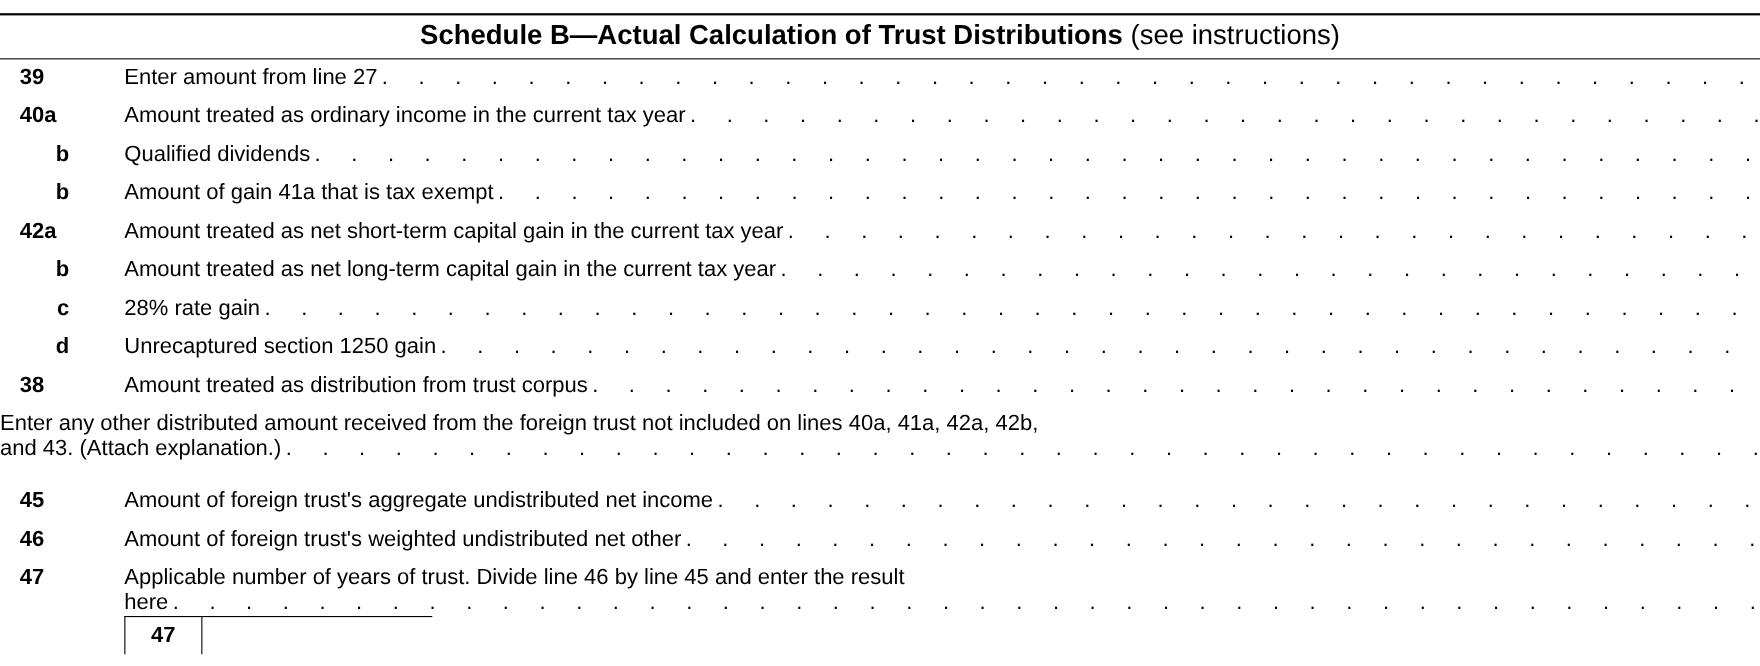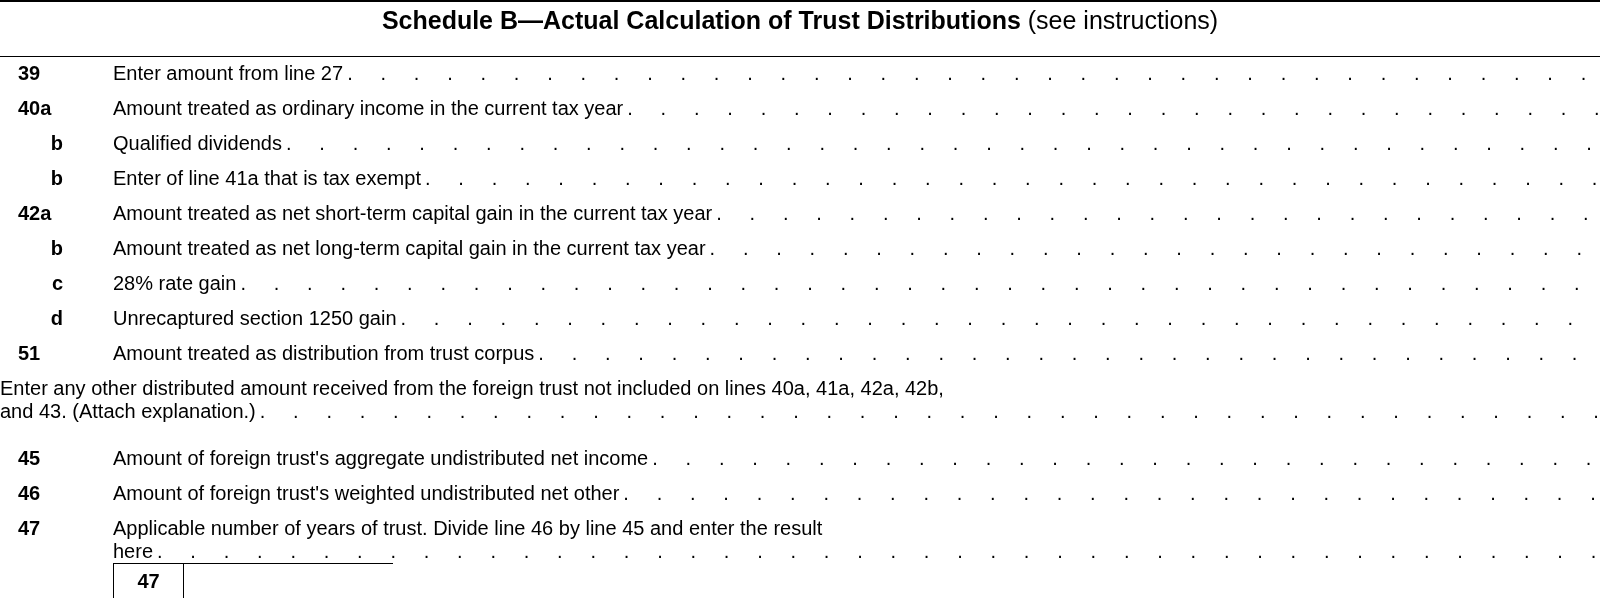--- a/index.html
+++ b/index.html
@@ -13,22 +13,23 @@
   }
   .page {
     width: 1600px;
     position: relative;
   }
   .header-bar {
     width: 100%;
     border-top: 2px solid #000;
     border-bottom: 1px solid #000;
     text-align: center;
-    padding: 4px 0 21px 0;
+    padding: 4px 0 6px 0;
     position: relative;
+    margin-top: 12px;
   }
   .header-bar .title-bold {
     font-weight: bold;
     font-size: 25px;
   }
   .header-bar .title-light {
     font-weight: normal;
     font-size: 25px;
   }
 
@@ -128,21 +129,21 @@
       <span class="leader dots"><span class="txt">Qualified dividends</span></span>
 
     </div>
 
   </div>
 
 
   <div class="row">
     <div class="col-num sub">b</div>
     <div class="col-text">
-      <span class="leader dots"><span class="txt">Enter of line 41a that is tax exempt</span></span>
+      <span class="leader dots"><span class="txt">Amount of gain 41a that is tax exempt</span></span>
 
     </div>
 
   </div>
 
   <div class="row">
     <div class="col-num">42a</div>
     <div class="col-text">
       <span class="leader dots"><span class="txt">Amount treated as net short-term capital gain in the current tax year</span></span>
     </div>
@@ -169,21 +170,21 @@
   <div class="row">
     <div class="col-num sub">d</div>
     <div class="col-text">
       <span class="leader dots"><span class="txt">Unrecaptured section 1250 gain</span></span>
 
     </div>
 
   </div>
 
   <div class="row">
-    <div class="col-num">51</div>
+    <div class="col-num">38</div>
     <div class="col-text">
       <span class="leader dots"><span class="txt">Amount treated as distribution from trust corpus</span></span>
     </div>
 
   </div>
 
   <div class="row" style="min-height:70px">
     <div class="col-text" style="display:block">
       <div class="justify" style="padding-top:0px">Enter any other distributed amount received from the foreign trust not included on lines 40a, 41a, 42a, 42b,</div>
       <div class="leader dots" style="display:block;overflow:hidden;white-space:nowrap"><span class="txt">and 43. (Attach explanation.)</span></div>

